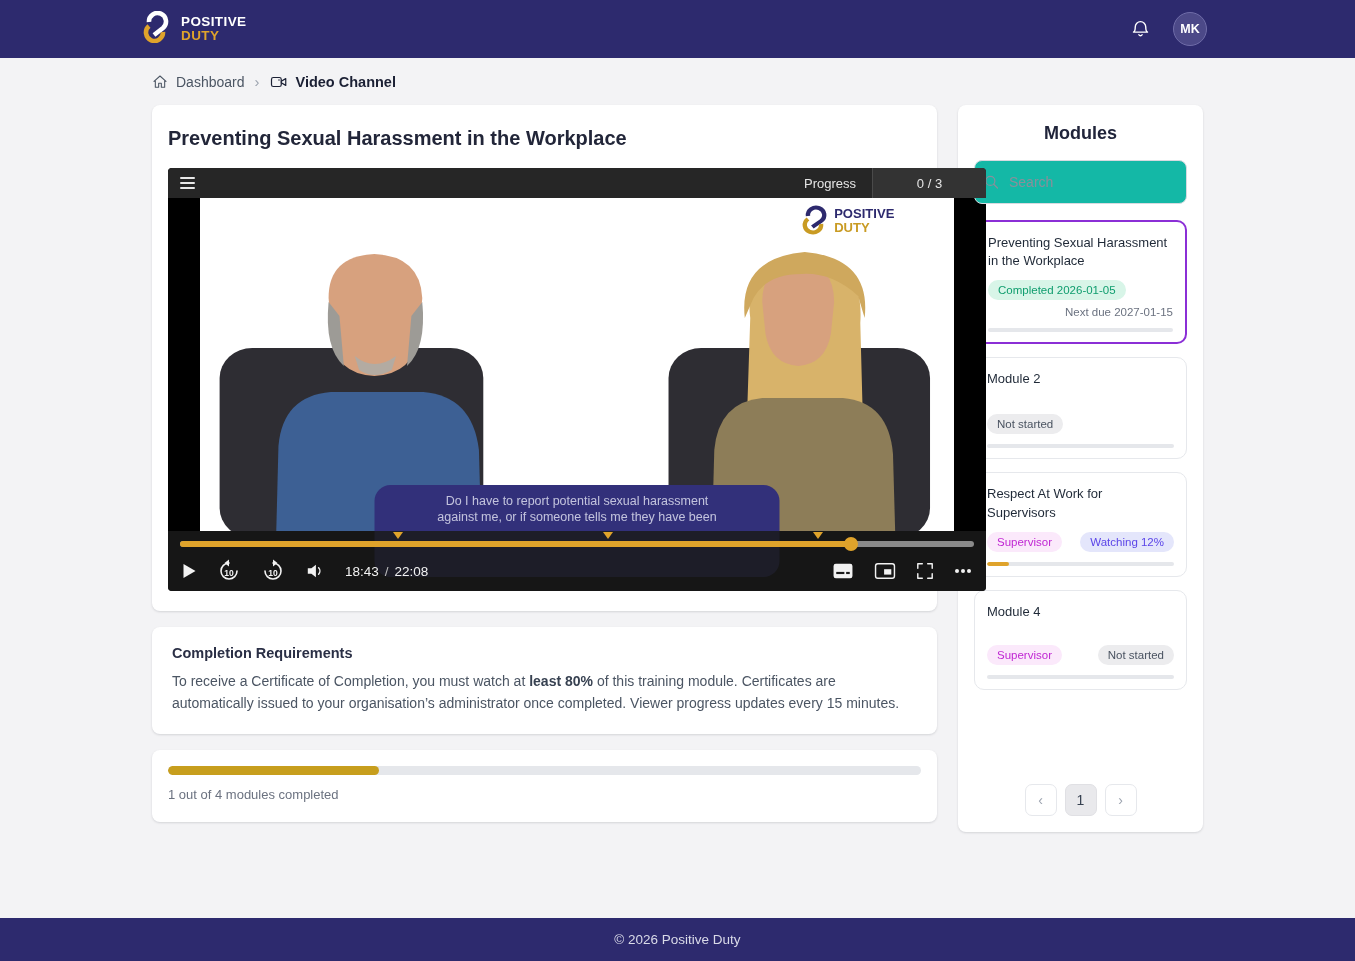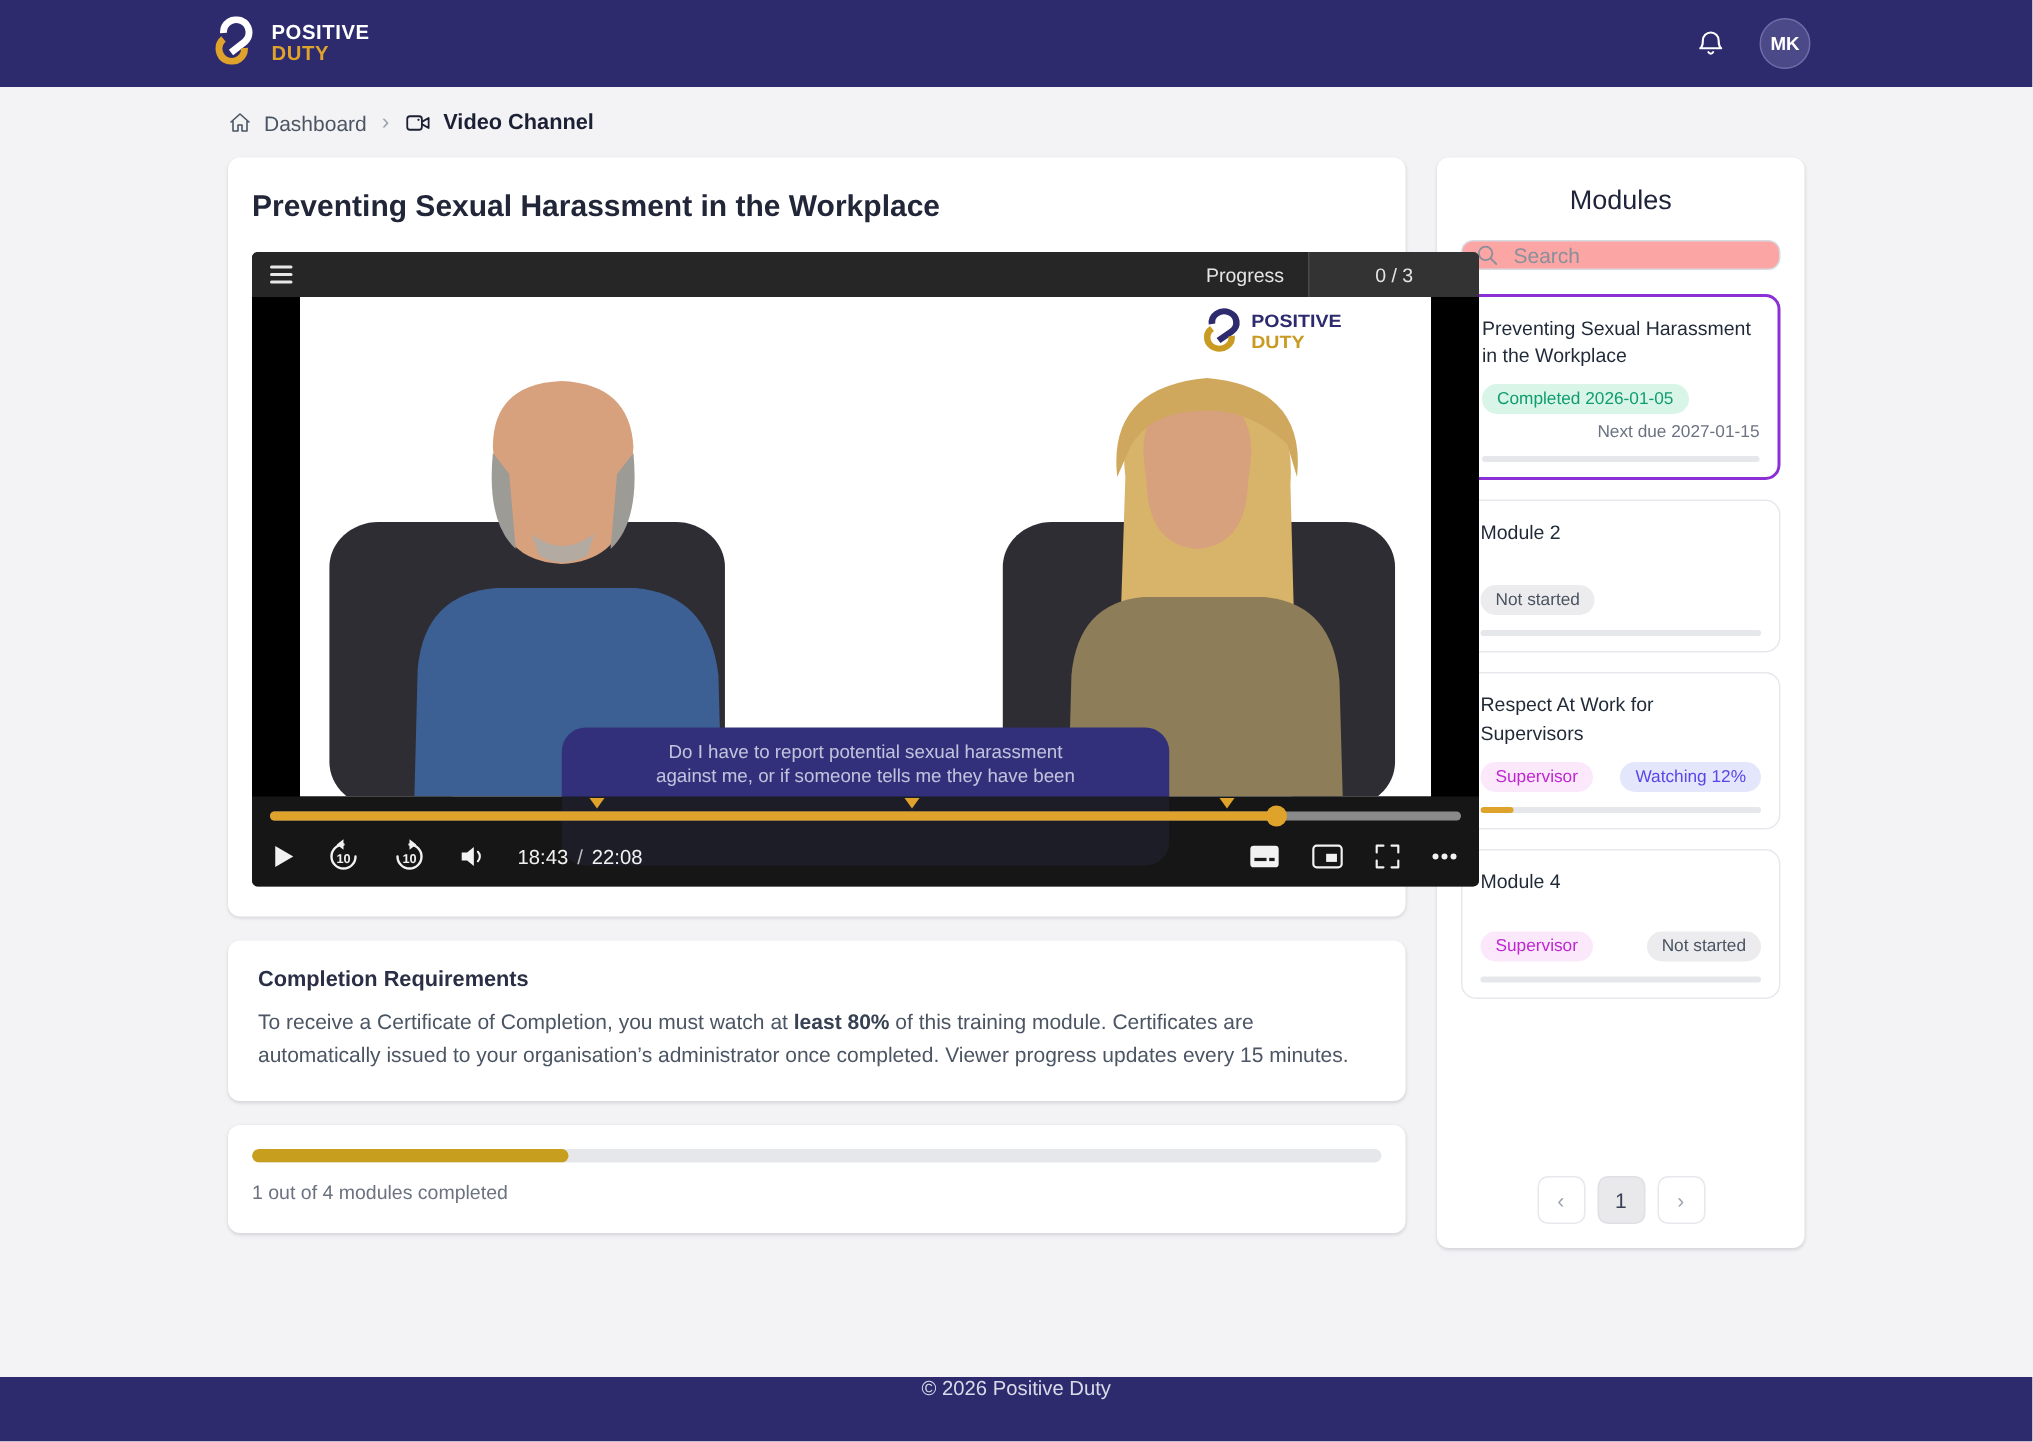--- a/index.html
+++ b/index.html
@@ -73,24 +73,24 @@
   .progress-card{padding:16px 16px 20px}
   .prog-head{display:flex;align-items:center;justify-content:space-between;margin-bottom:14px}
   .prog-title{font-size:14.5px;font-weight:bold;color:#2a2f45}
   .prog-pct{font-size:13px;color:#374151}
   .prog-track{height:9px;background:#e5e7eb;border-radius:99px;overflow:hidden;margin-bottom:12px}
   .prog-fill{height:100%;background:var(--gold-dark);border-radius:99px}
   .prog-sub{font-size:13px;color:#6b7280}
 
   
   .sidebar{padding:18px 16px 16px;display:flex;flex-direction:column;min-height:727px}
-  .sidebar-title{text-align:center;font-size:18px;font-weight:normal;color:#20243a;margin-bottom:16px}
+  .sidebar-title{text-align:center;font-size:18px;font-weight:bold;color:#20243a;margin-bottom:16px}
   .search-wrap{position:relative;margin-bottom:16px}
-  .search-input{width:100%;height:20px;border:1px solid #d7dae0;border-radius:8px;padding:0 12px 0 34px;
-                font-size:14px;color:#374151;outline:none;background:#fca5a5;font-family:"Liberation Sans",sans-serif}
+  .search-input{width:100%;height:44px;border:1px solid #d7dae0;border-radius:8px;padding:0 12px 0 34px;
+                font-size:14px;color:#374151;outline:none;background:#14b8a6;font-family:"Liberation Sans",sans-serif}
   .search-input::placeholder{color:#8a8f9a}
   .search-icon{position:absolute;left:10px;top:50%;transform:translateY(-50%)}
   .mod-list{display:flex;flex-direction:column;gap:13px}
   .mod-card{border:1px solid #e6e8ec;border-radius:10px;padding:12px 12px 10px;display:flex;flex-direction:column;min-height:98px;cursor:pointer;background:#fff}
   .mod-card.selected{border:2px solid var(--purple)}
   .mod-title{font-size:13px;color:#1f2937;line-height:1.4}
   .mod-spacer{flex:1;min-height:10px}
   .badge{display:inline-block;font-size:11.5px;padding:4px 10px;border-radius:99px;white-space:nowrap}
   .badge.green{background:var(--green-bg);color:var(--green-text)}
   .badge.gray{background:var(--gray-badge-bg);color:var(--gray-badge-text)}
@@ -102,21 +102,21 @@
   .mod-due{font-size:11.5px;color:#6b7280;text-align:right;margin-top:6px}
   .mod-track{height:4px;background:#e5e7eb;border-radius:99px;margin-top:10px;overflow:hidden}
   .mod-fill{height:100%;background:var(--gold);border-radius:99px}
   .pagination{margin-top:auto;display:flex;justify-content:center;gap:8px;padding-top:18px}
   .page-btn{width:32px;height:32px;border-radius:7px;border:1px solid #e6e8ec;background:#fff;display:flex;
             align-items:center;justify-content:center;font-size:14px;color:#9ca3af;cursor:pointer}
   .page-btn.active{background:#e9e9ec;color:#374151;border-color:#e0e0e4}
 
   
   .footer{position:absolute;left:0;right:0;bottom:0;height:43px;background:var(--navy);display:flex;
-          justify-content:center}
+          align-items:center;justify-content:center}
   .footer-text{color:#d9dae8;font-size:13.5px}
 
   svg .stroke{fill:none;stroke:currentColor;stroke-width:1.6;stroke-linecap:round;stroke-linejoin:round}
 </style>
 </head>
 <body>
 
 <header class="topnav">
   <div class="brand">
     <span>

